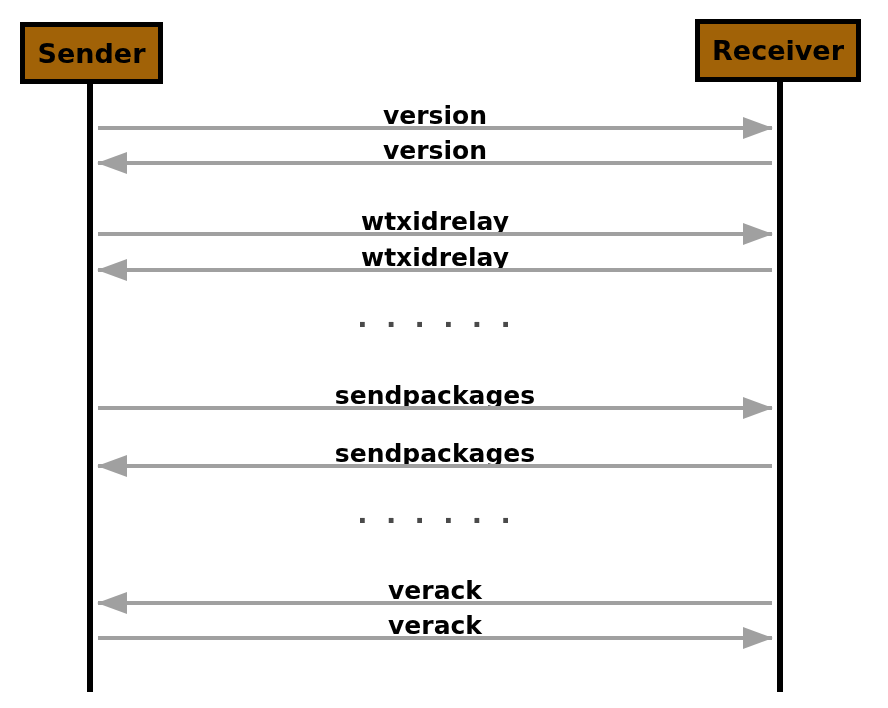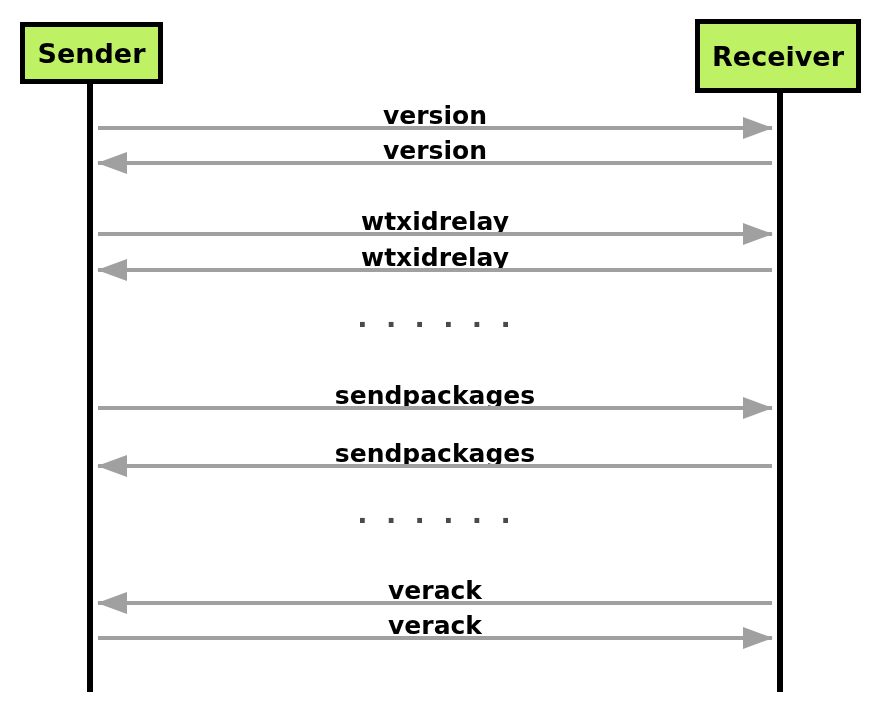--- a/index.html
+++ b/index.html
@@ -14,31 +14,31 @@
     background: #ffffff;
     font-family: "DejaVu Sans", "Liberation Sans", sans-serif;
     overflow: hidden;
   }
 
   
   .actor-box {
     position: absolute;
     box-sizing: border-box;
     border: 5px solid #000000;
-    background: #bef264;
+    background: #a16207;
     display: flex;
     align-items: center;
     justify-content: center;
     font-weight: bold;
     font-size: 27px;
     color: #000000;
     z-index: 3;
   }
   .actor-box.sender   { left: 20px;  top: 22px; width: 143px; height: 62px; }
-  .actor-box.receiver { left: 695px; top: 19px; width: 166px; height: 74px; }
+  .actor-box.receiver { left: 695px; top: 19px; width: 166px; height: 63px; }
 
   
   .lifeline {
     position: absolute;
     width: 6px;
     background: #000000;
     z-index: 1;
   }
   .lifeline.sender   { left: 87px;  top: 80px; height: 612px; }
   .lifeline.receiver { left: 777px; top: 78px; height: 614px; }

